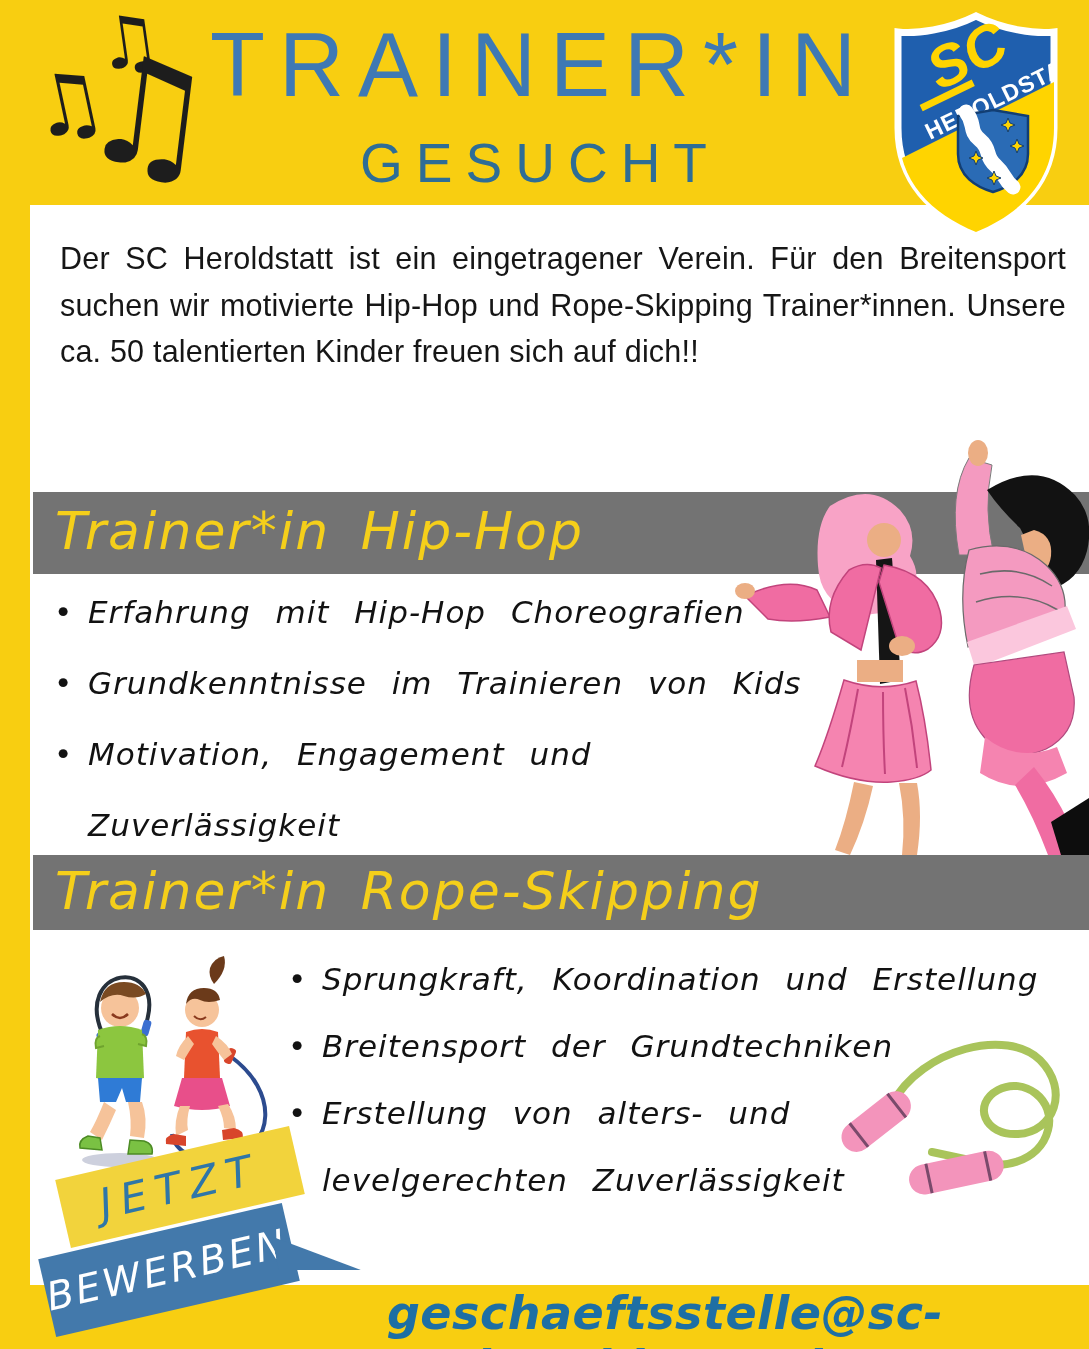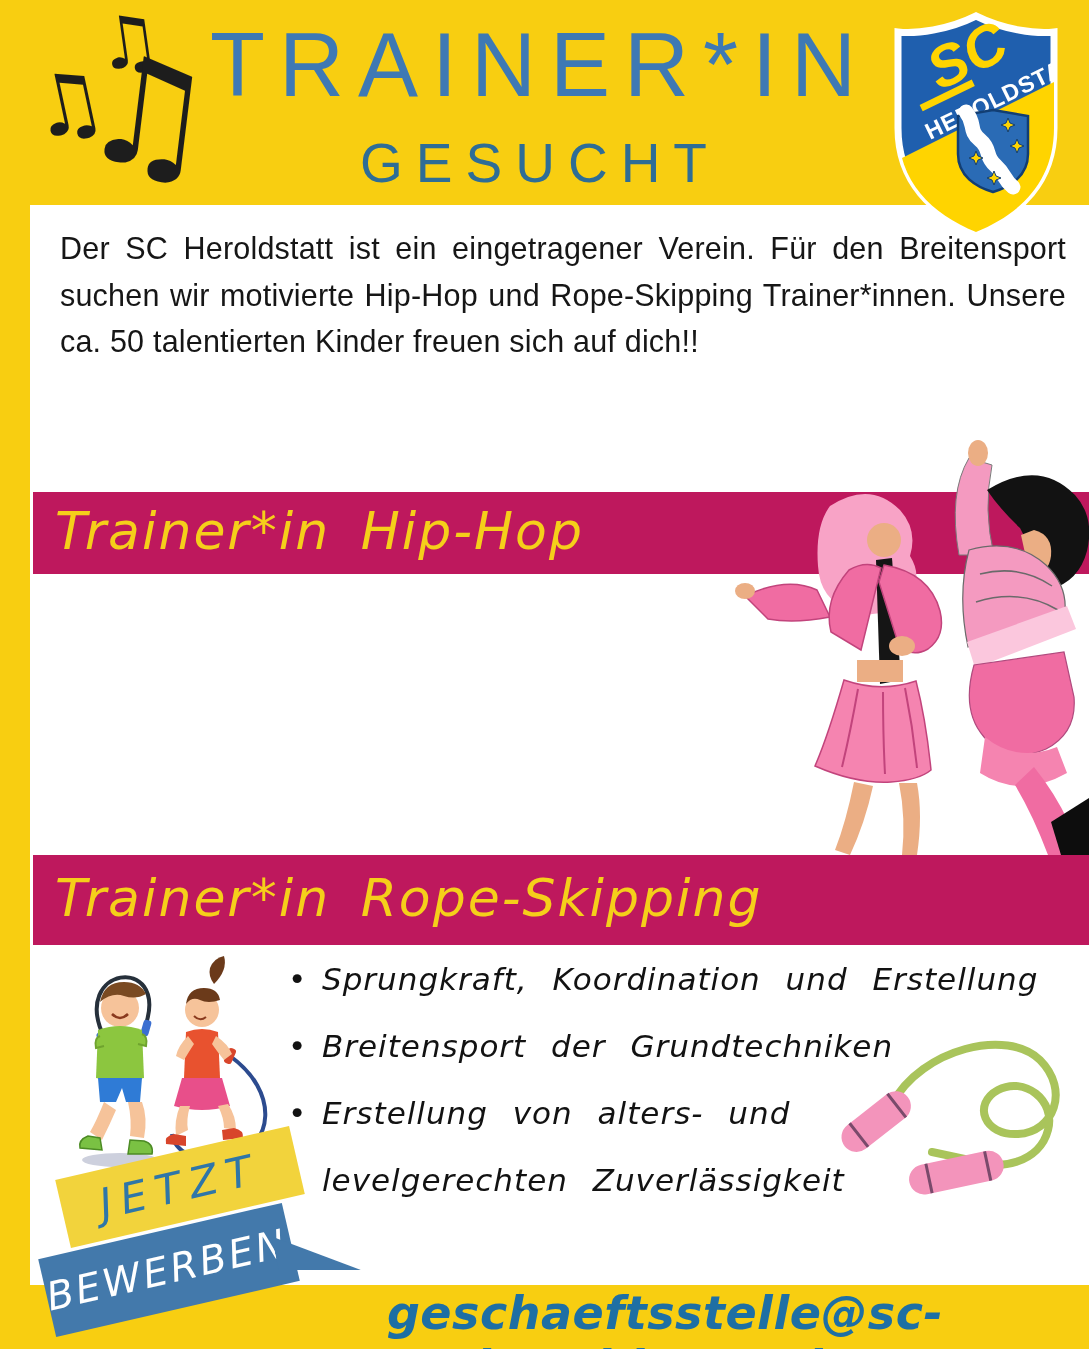--- a/index.html
+++ b/index.html
@@ -17,27 +17,27 @@
   .note-2{left:30px; top:62px; font-size:84px;  transform:rotate(-12deg);}
   .note-3{left:82px; top:40px; font-size:148px; transform:rotate(7deg);}
   .title-wrap{position:absolute; left:160px; top:0; width:760px; text-align:center;}
   .main-title{margin:0; padding-top:14px; font-size:90px; font-weight:400; letter-spacing:14px; color:#3E79B4;}
   .sub-title{margin:0; padding-top:14px; font-size:55px; font-weight:400; letter-spacing:13px; color:#2E6D96;}
   .crest{position:absolute; left:886px; top:10px; width:180px; height:228px;}
 
   
   .para{position:absolute; left:60px; width:1006px; margin:0; font-size:30.5px; line-height:46.5px;
         color:#161616; text-align:justify; letter-spacing:.2px;}
-  .para-1{top:225px;}
+  .para-1{top:235px;}
   .para-2{top:372px;}
 
   
-  .banner{position:absolute; left:33px; width:1056px; background:#be185d;}
+  .banner{position:absolute; left:33px; width:1056px; background:#737373;}
   .banner-1{top:492px; height:82px;}
-  .banner-2{top:855px; height:90px;}
+  .banner-2{top:855px; height:75px;}
   .banner-title{
     position:absolute; left:22px; top:50%; transform:translateY(-54%);
     font-family:"DejaVu Sans",sans-serif; font-style:italic;
     font-size:52px; color:#F5CF1A; letter-spacing:2px; word-spacing:12px; white-space:nowrap;
   }
   
   .blist{position:absolute; margin:0; padding:0; list-style:none;
          font-family:"DejaVu Sans",sans-serif; font-style:italic;
          color:#121212; font-size:31px; letter-spacing:1px; word-spacing:14px;}
   .blist li{position:relative; padding-left:44px;}
@@ -109,20 +109,26 @@
       </g>
     </g>
   </svg>
 
   <p class="para para-1">Der SC Heroldstatt ist ein eingetragener Verein. Für den Breitensport suchen wir motivierte Hip-Hop und Rope-Skipping Trainer*innen. Unsere ca. 50 talentierten Kinder freuen sich auf dich!!</p>
 
   <div class="banner banner-1">
     <span class="banner-title">Trainer*in Hip-Hop</span>
   </div>
 
+  <ul class="blist list-hiphop">
+    <li><span>Erfahrung mit Hip-Hop Choreografien</span></li>
+    <li><span>Grundkenntnisse im Trainieren von Kids</span></li>
+    <li><span>Motivation, Engagement und
+Zuverlässigkeit</span></li>
+  </ul>
 
   <svg class="dancers" viewBox="0 0 356 421">
 
     <g>
       <path d="M12 162 q42 -20 72 -6 l13 27 q-36 7 -62 2 z" fill="#F06CA2" stroke="#C2447C" stroke-width="1.5"></path>
       <ellipse cx="12" cy="157" rx="10" ry="8" fill="#EBAE84"></ellipse>
       <path d="M97 72 q40 -26 70 4 q18 20 10 46 q15 24 -5 44 q-25 22 -55 10 q-30 -10 -32 -44 q-3 -40 12 -60 z" fill="#F8A3C6"></path>
       <circle cx="151" cy="106" r="17" fill="#EBAE84"></circle>
       <path d="M143 126 l16 -2 l9 122 l-21 4 z" fill="#151515"></path>
       <path d="M151 131 q46 8 56 46 q6 25 -12 38 q-18 10 -30 -6 l-19 -61 z" fill="#F06CA2" stroke="#C2447C" stroke-width="1.5"></path>

